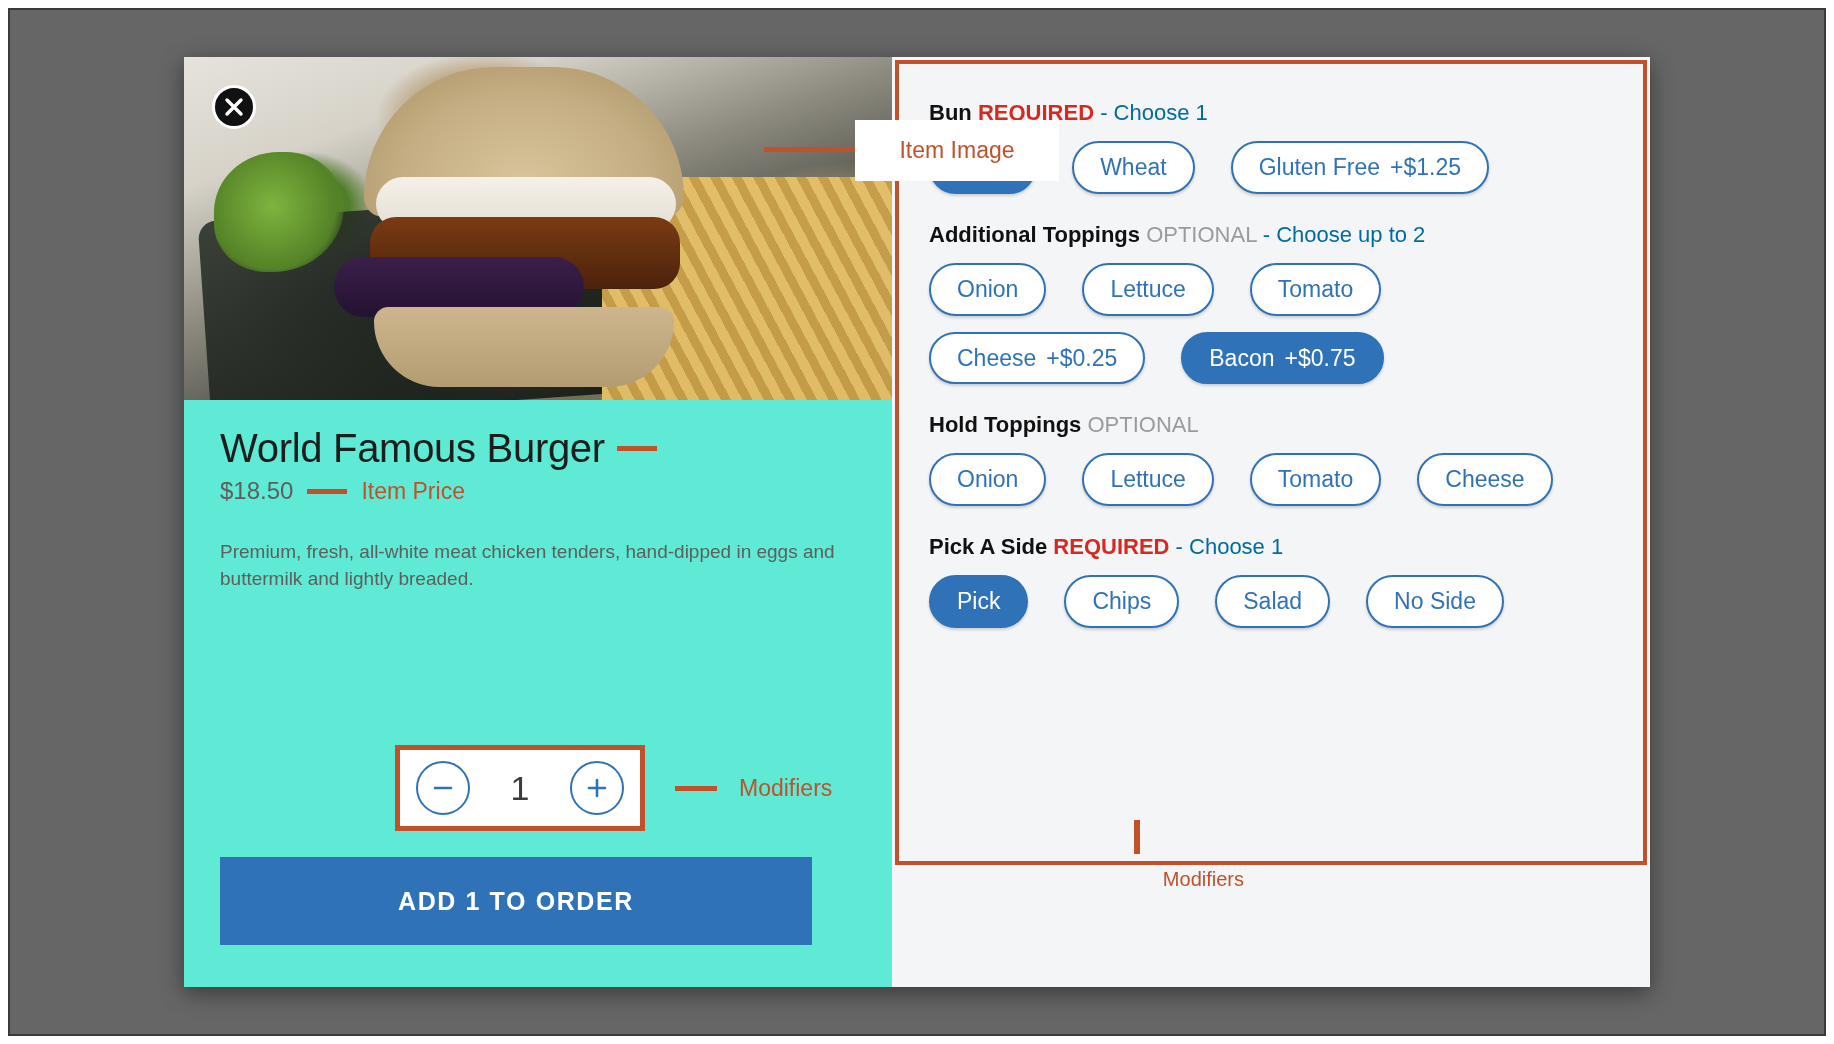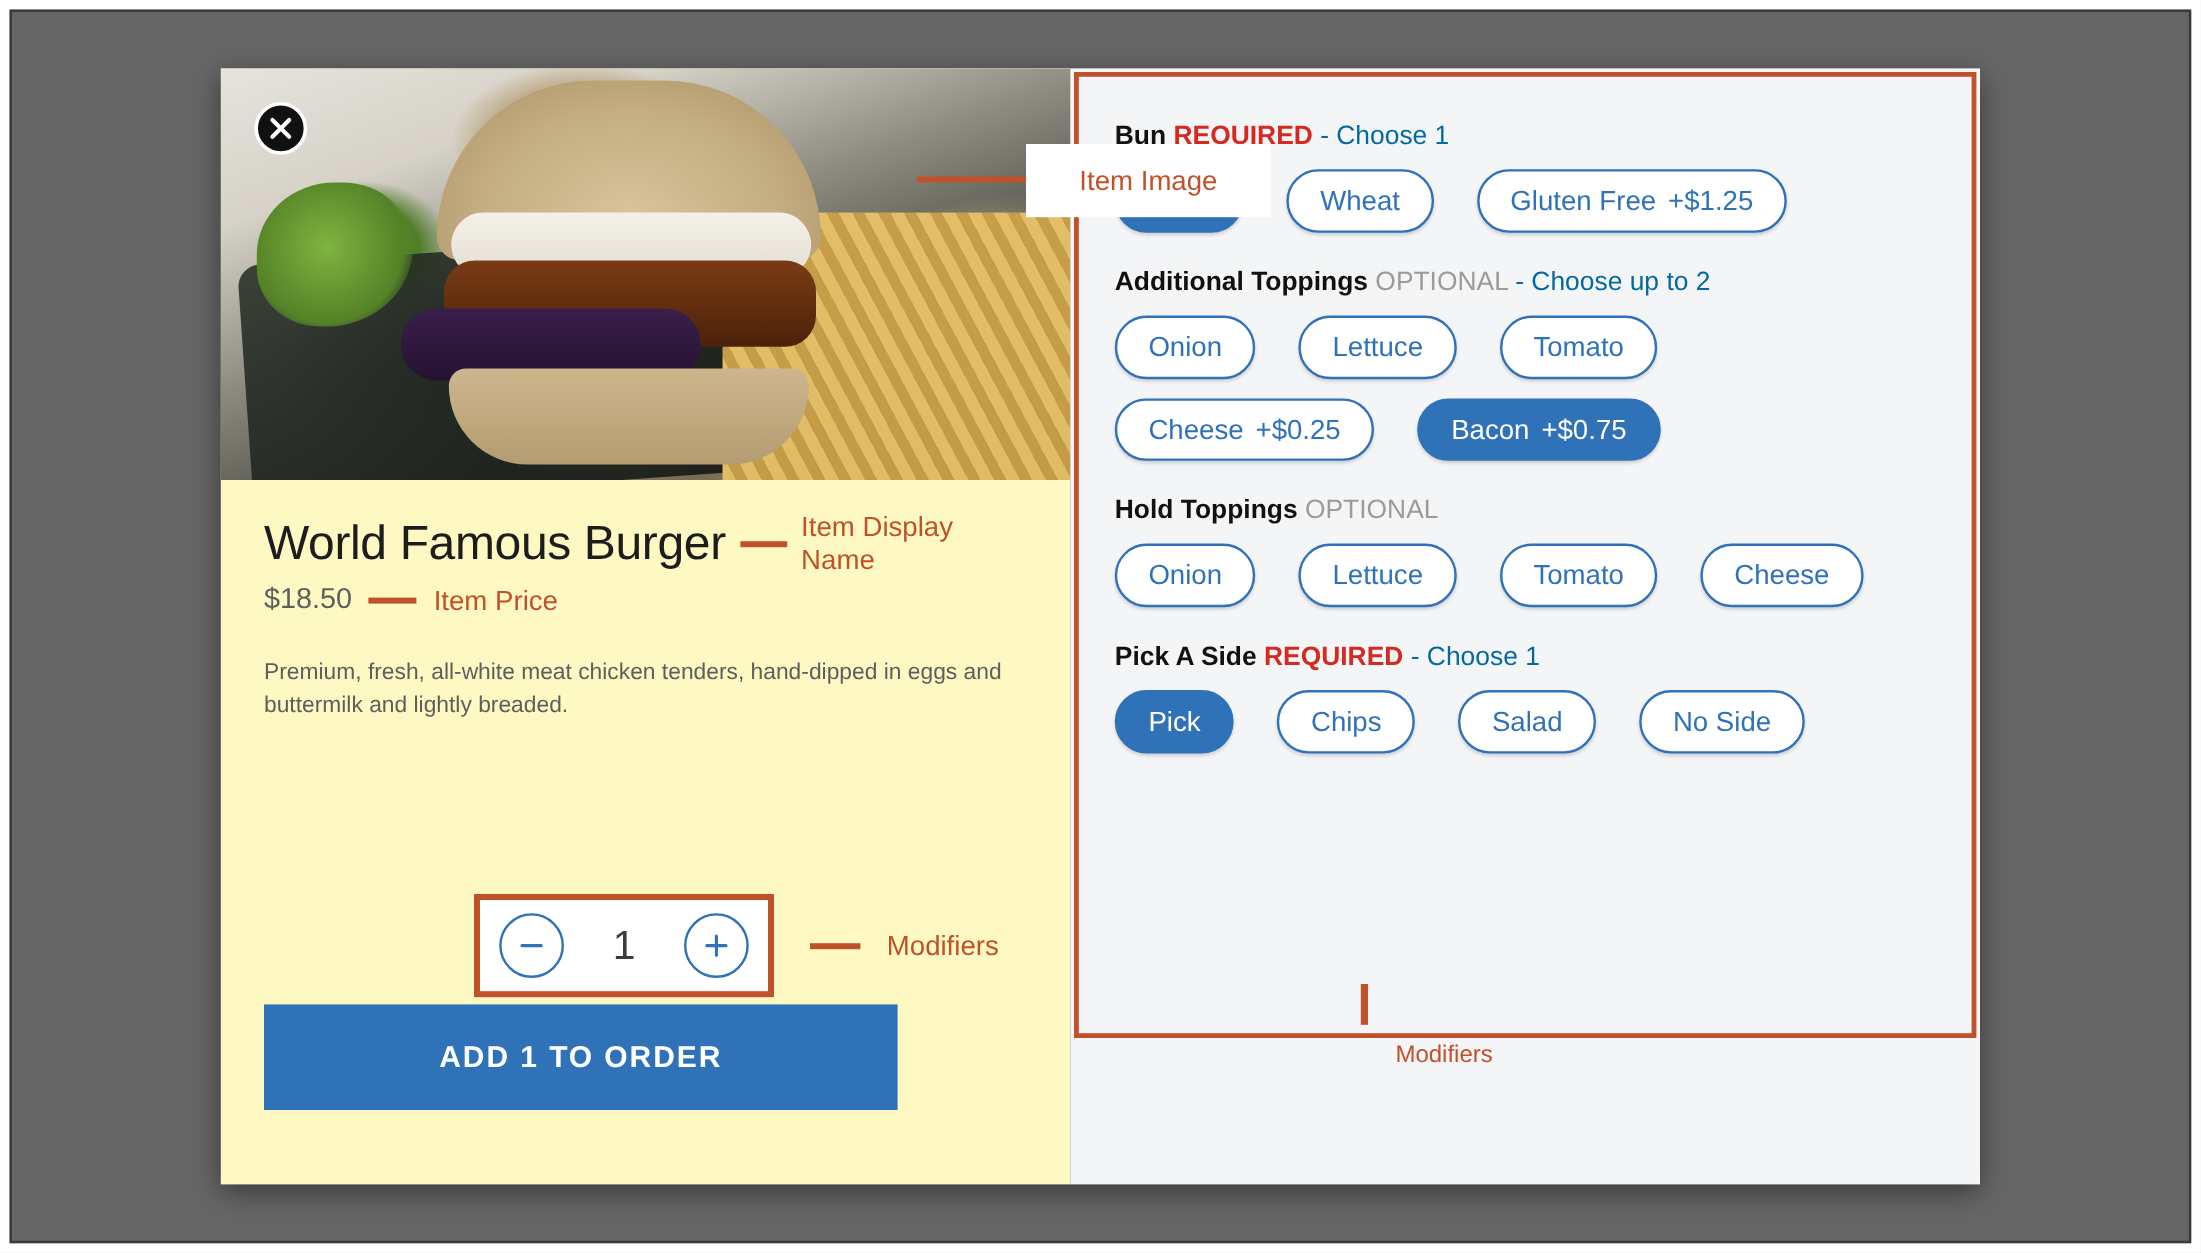--- a/index.html
+++ b/index.html
@@ -25,21 +25,21 @@
     left: 174px; top: 47px;
     width: 1466px; height: 930px;
     box-shadow: 0 6px 22px rgba(0,0,0,.45);
   }
 
   
   #left-panel {
     position: absolute;
     left: 0; top: 0;
     width: 708px; height: 930px;
-    background: #fef9c3;
+    background: #5eead4;
   }
 
   #item-image {
     position: absolute; left: 0; top: 0;
     width: 708px; height: 343px;
     overflow: hidden;
   }
   #item-image .photo {
     position: absolute; inset: 0;
     background:
@@ -154,22 +154,22 @@
     width: 54px; height: 54px; border-radius: 50%;
     border: 2.5px solid #2f72b8;
     background: #ffffff;
     display: flex; align-items: center; justify-content: center;
     cursor: pointer;
   }
   .qty-btn svg { display: block; }
   #quantity-value { font-size: 34px; color: #3c3c3c; }
 
   #add-to-order {
-    position: absolute; left: 36px; top: 780px;
-    width: 528px; height: 88px;
+    position: absolute; left: 36px; top: 800px;
+    width: 592px; height: 88px;
     background: #2f72b8;
     color: #ffffff;
     border: none;
     font-family: "Liberation Sans", sans-serif;
     font-size: 25px; font-weight: bold; letter-spacing: 1.6px;
     cursor: pointer;
   }
 
   
   #right-panel {
@@ -289,21 +289,20 @@
           <svg width="20" height="20" viewBox="0 0 20 20">
             <path d="M3 3 L17 17 M17 3 L3 17" stroke="#ffffff" stroke-width="3.4" stroke-linecap="round"></path>
           </svg>
         </div>
       </div>
 
       <div id="item-info">
         <div id="item-title-row">
           <div id="item-title">World Famous Burger</div>
           <div class="ann-line" id="ann-name-line"></div>
-          <div class="ann-text" id="ann-name-text">Item Display Name</div>
         </div>
 
         <div id="item-price-row">
           <div id="item-price">$18.50</div>
           <div class="ann-line" id="ann-price-line"></div>
           <div class="ann-text" id="ann-price-text">Item Price</div>
         </div>
 
         <div id="item-desc">Premium, fresh, all-white meat chicken tenders, hand-dipped in eggs and buttermilk and lightly breaded.</div>
       </div>

